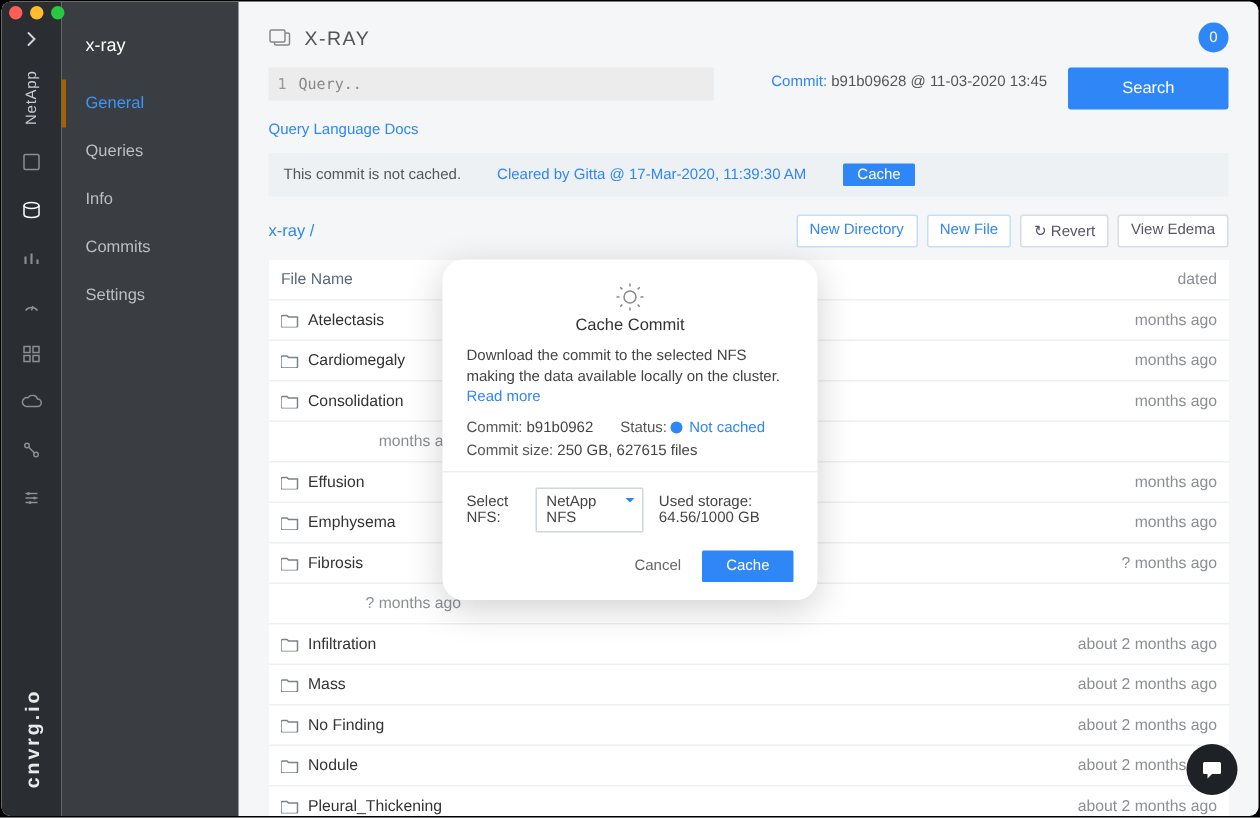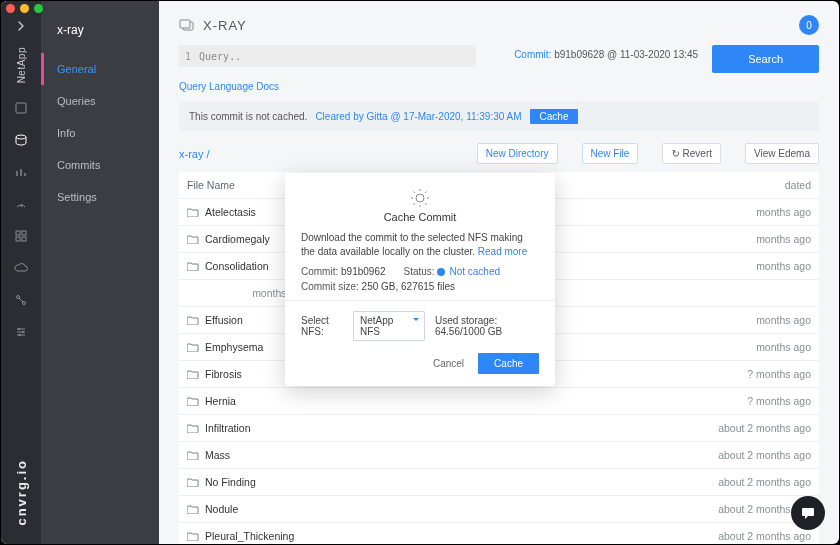--- a/index.html
+++ b/index.html
@@ -56,21 +56,21 @@
     background: #3a3d41;
     color: #b9bfc4;
     padding-top: 18px;
   }
   .sidebar-title {
     color: #fff; font-size: 12px; padding: 4px 16px 16px;
   }
   .side-item {
     display: block; padding: 10px 16px; font-size: 11px; cursor: pointer;
   }
-  .side-item.active { border-left: 3px solid #ec4899; color: #3a97ff; padding-left: 13px; }
+  .side-item.active { border-left: 3px solid #a16207; color: #3a97ff; padding-left: 13px; }
   
   .main { flex: 1; display: flex; flex-direction: column; overflow: hidden; }
   .header {
     display:flex; align-items:center; padding: 14px 20px 10px;
   }
   .header-left { display:flex; align-items:center; gap:8px; font-size: 13px; letter-spacing: 1px; color:#555;}
   .header-spacer { flex:1; }
   .avatar-badge {
     background:#2f86f6; color:#fff; width:20px; height:20px; border-radius:50%;
     display:flex; align-items:center; justify-content:center; font-size:10px;
@@ -83,30 +83,30 @@
     color:#888; padding: 3px 6px; display:flex; align-items:center; gap:8px;
   }
   .query-ln { color:#999; }
   .commit-info { font-size:10px; color:#555; padding: 4px 4px; margin-left: 24px; }
   .commit-info b { color:#2f86f6; font-weight:400;}
   .search-btn {
     background:#2f86f6; color:#fff; padding: 8px 36px; font-size:11px; border-radius:2px; cursor:pointer;
   }
   .qldocs { color:#2f86f6; font-size:10px; margin: 8px 20px 6px; cursor:pointer; display:inline-block;}
   .banner {
-    margin: 4px 20px 8px; background:#eef1f4; padding: 7px 10px; display:flex; align-items:center; gap:8px;
+    margin: 4px 20px 8px; background:#eef1f4; padding: 7px 10px; display:flex; align-items:center; gap:24px;
     font-size:10px; color:#555;
   }
   .banner a { color:#2f86f6; }
   .cache-badge { background:#2f86f6; color:#fff; padding:2px 10px; font-size:10px; border-radius:1px; }
   .path-row {
     margin: 4px 20px 4px; display:flex; align-items:center;
   }
   .path-row .path { color:#2f86f6; font-size:11px; }
-  .toolbar { display:flex; gap:24px; margin-left:auto; }
+  .toolbar { display:flex; gap:6px; margin-left:auto; }
   .tbtn {
     background:#fff; border:1px solid #d7dde3; color:#5a7; color:#486; font-size:10px;
     padding:4px 8px; border-radius:2px; cursor:pointer; color:#556;
   }
   .tbtn.blue { border-color:#c7ddfb; color:#2f86f6; }
   .table {
     margin: 4px 20px 0; flex:1; overflow:auto;
     background:#fff;
   }
   .thead, .trow {
@@ -117,22 +117,22 @@
   .c2 { width:120px; text-align:right; color:#8b8f93; }
 
   
   .overlay {
     position:absolute; inset:0; background: rgba(255,255,255,0);
     display:flex; align-items:flex-start; justify-content:center;
     pointer-events:none;
   }
   .modal {
     margin-top: 172px;
-    width: 270px;
-    background:#fff; border-radius:4px;
+    width: 250px;
+    background:#fff; border-radius:14px;
     box-shadow: 0 6px 24px rgba(0,0,0,0.18);
     padding: 14px 16px 12px;
     pointer-events:auto;
     font-size:10px; color:#444;
   }
   .modal-icon { display:flex; justify-content:center; margin-bottom:2px;}
   .modal-title { text-align:center; font-size:11px; margin-bottom:8px; color:#333;}
   .modal-desc { margin-bottom:8px; line-height:1.35;}
   .modal-desc a { color:#2f86f6; }
   .modal-row { display:flex; gap:18px; margin:4px 0; }
@@ -355,28 +355,20 @@
               <span>
                 <svg width="12" height="10" viewBox="0 0 12 10">
                   <path d="M1 2h3l1 1h6v6a1 1 0 0 1-1 1H1a1 1 0 0 1-1-1V3a1 1 0 0 1 1-1z" fill="none" stroke="#7a828a"></path>
                 </svg>
               </span>
               <span>Fibrosis</span>
             </div>
             <div class="c2">? months ago</div>
           </div>
           <div class="trow">
-            <div class="c1">
-              <span>
-                <svg width="12" height="10" viewBox="0 0 12 10">
-                  <path d="M1 2h3l1 1h6v6a1 1 0 0 1-1 1H1a1 1 0 0 1-1-1V3a1 1 0 0 1 1-1z" fill="none" stroke="#7a828a"></path>
-                </svg>
-              </span>
-              <span>Hernia</span>
-            </div>
             <div class="c2">? months ago</div>
           </div>
           <div class="trow">
             <div class="c1">
               <span>
                 <svg width="12" height="10" viewBox="0 0 12 10">
                   <path d="M1 2h3l1 1h6v6a1 1 0 0 1-1 1H1a1 1 0 0 1-1-1V3a1 1 0 0 1 1-1z" fill="none" stroke="#7a828a"></path>
                 </svg>
               </span>
               <span>Infiltration</span>

